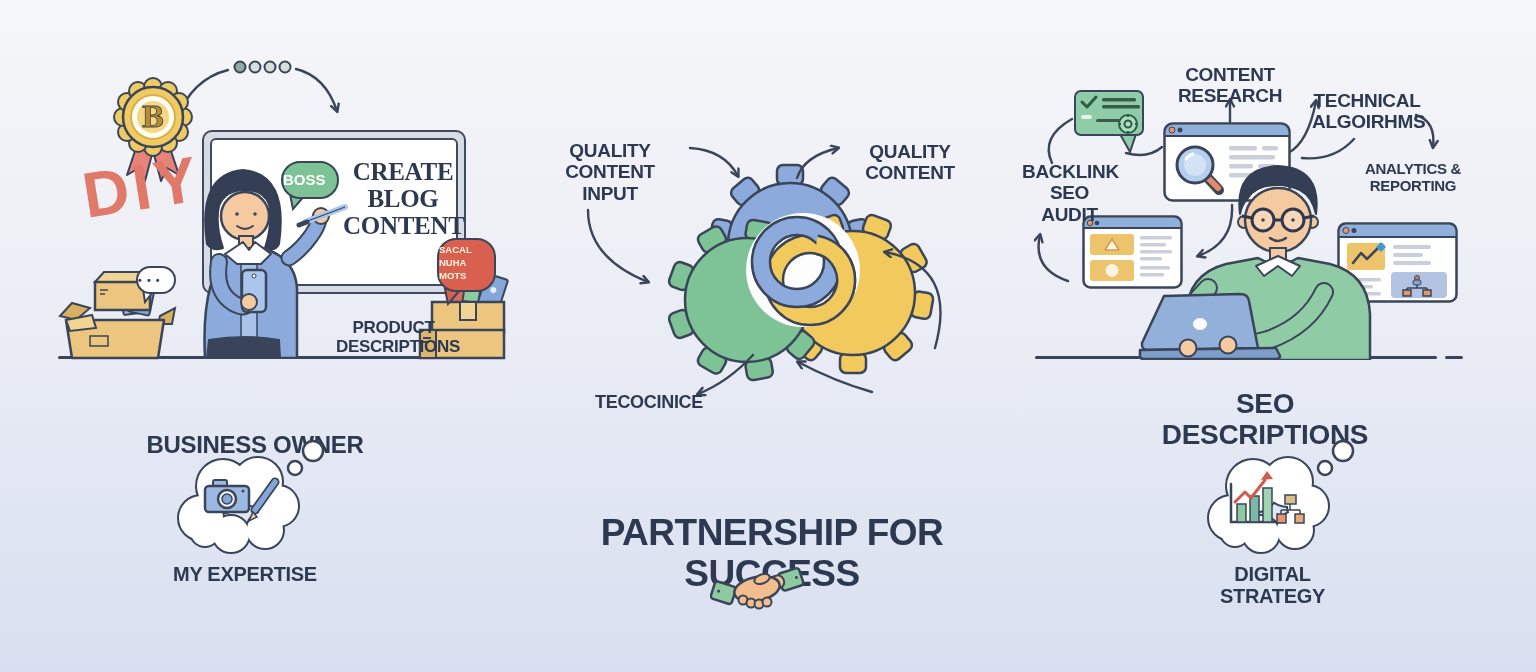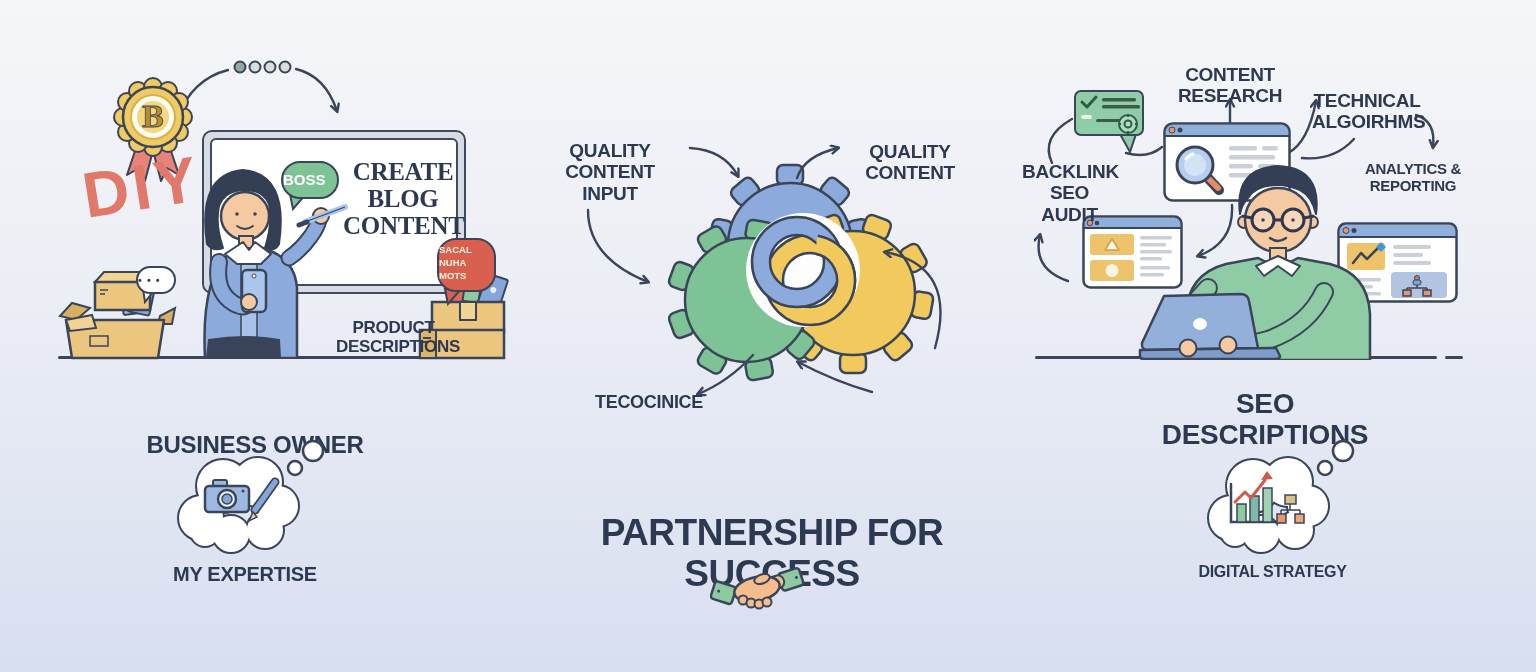--- a/index.html
+++ b/index.html
@@ -444,15 +444,15 @@
     <path d="M42,64 L52,54 L58,60 L72,42" fill="none" stroke="#cf5b4a" stroke-width="3" stroke-linecap="round" stroke-linejoin="round"></path>
     <polygon points="74,33 80,41 68,42" fill="#cf5b4a"></polygon>
   </g>
   <g>
     <rect x="92" y="57" width="11" height="9" fill="#d9c08a" stroke="#3a4559" stroke-width="1.5"></rect>
     <path d="M97,66 V72 M88,72 H107 M88,72 V76 M107,72 V76" fill="none" stroke="#3a4559" stroke-width="1.5"></path>
     <rect x="84" y="76" width="9" height="9" fill="#e8956a" stroke="#3a4559" stroke-width="1.5"></rect>
     <rect x="102" y="76" width="9" height="9" fill="#e8a87a" stroke="#3a4559" stroke-width="1.5"></rect>
   </g>
 </svg>
-<div class="lbl" style="left:1185px;top:563px;width:175px;font-size:16px;">DIGITAL STRATEGY</div>
+<div class="lbl" style="left:1185px;top:563px;width:175px;font-size:20px;">DIGITAL STRATEGY</div>
 
 </div>
 
 </body></html>

